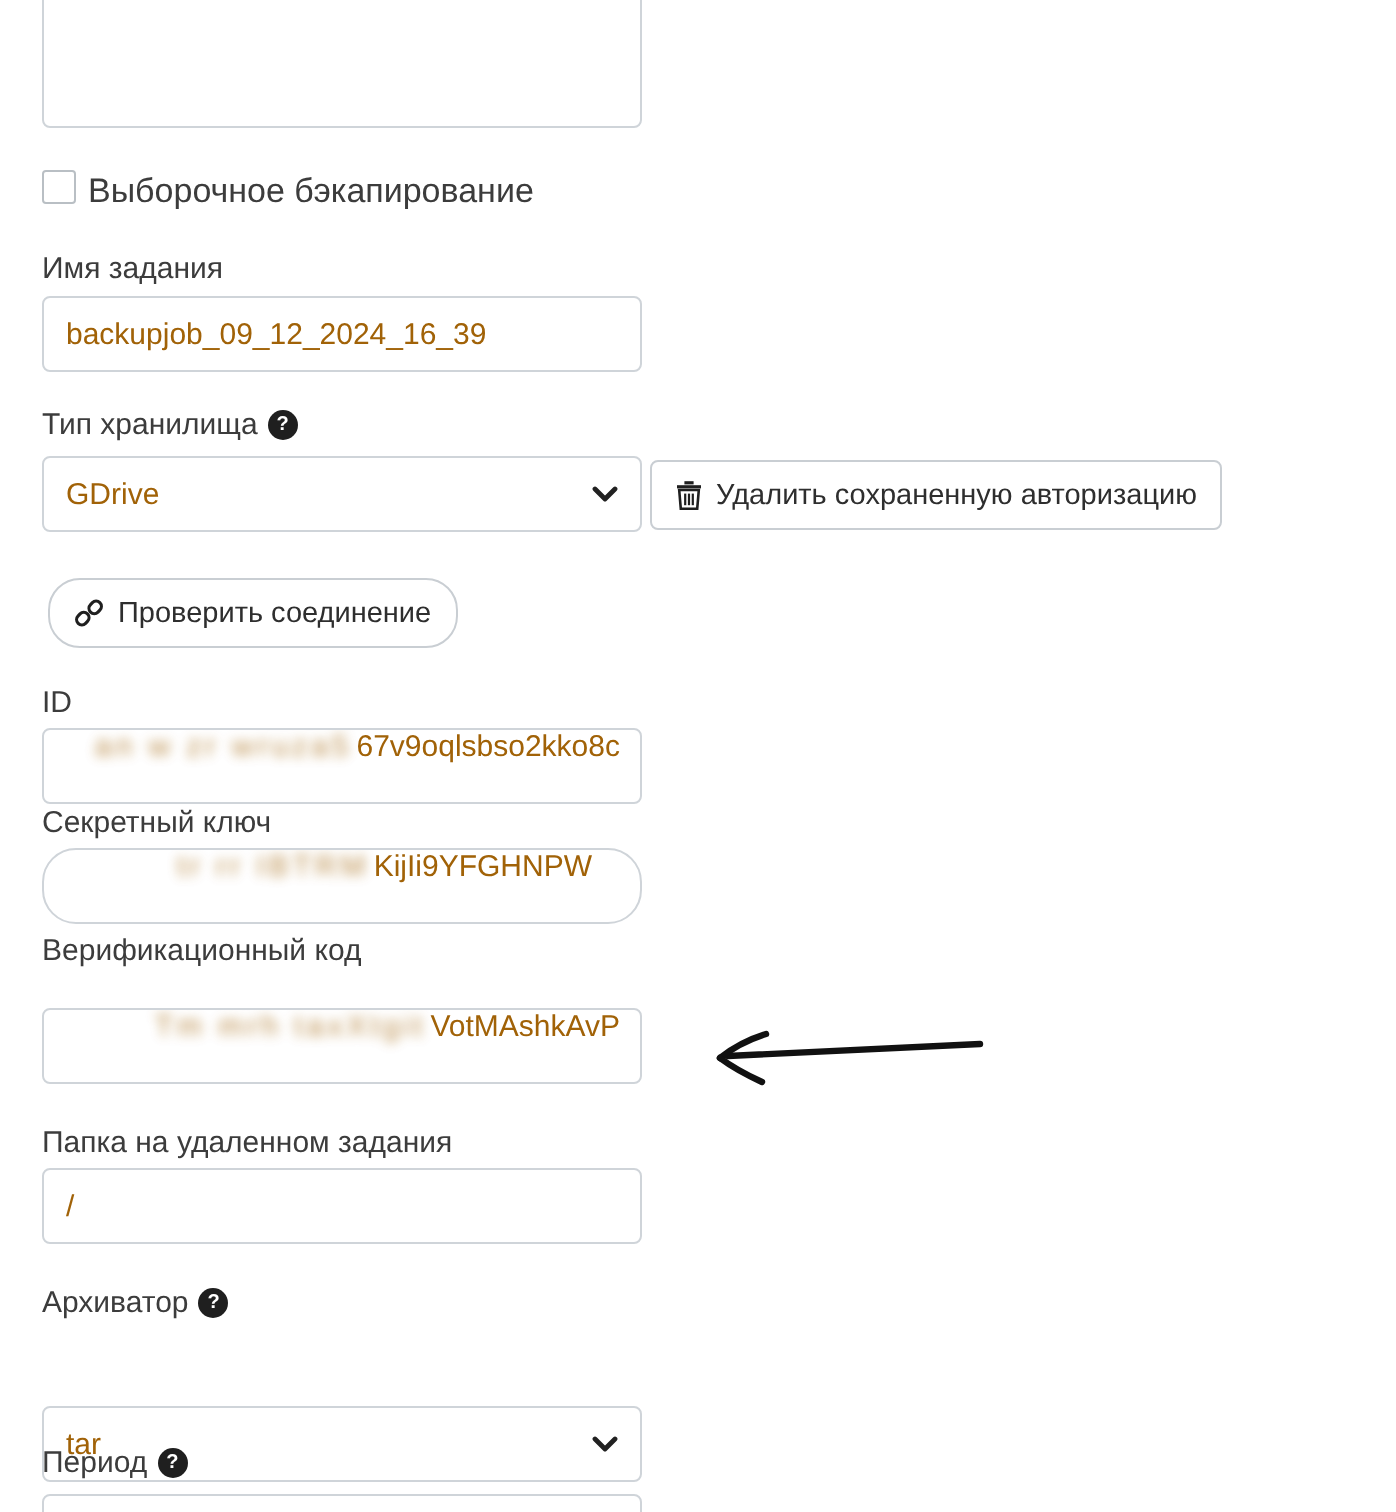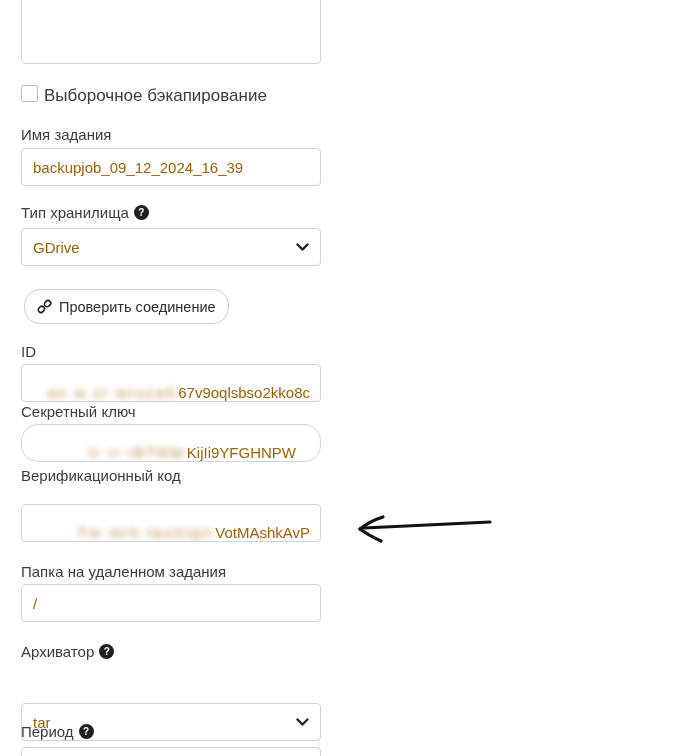--- a/index.html
+++ b/index.html
@@ -25,21 +25,21 @@
     font-family:"Liberation Sans","DejaVu Sans",sans-serif;
   }
   .text-input { height:38px; padding:0 11px; outline:none; }
   .textarea-box { height:105px; resize:none; padding:8px 11px; outline:none; }
   .select-box {
     height:38px; display:flex; align-items:center;
     padding:0 34px 0 11px; cursor:pointer; position:relative;
   }
   .select-box .chevron { position:absolute; right:11px; top:14px; }
   .fake-input {
-    height:38px; display:flex; align-items:flex-end; justify-content:flex-end;
+    height:38px; display:flex; align-items:flex-start; justify-content:flex-end;
     padding:0 10px; overflow:hidden; white-space:nowrap;
   }
   .fake-input .redacted {
     filter:blur(3px); opacity:.75; letter-spacing:2px; margin-right:2px;
     user-select:none;
   }
   .btn {
     display:inline-flex; align-items:center; gap:7px;
     height:35px; padding:0 12px;
     background:#ffffff; border:1px solid #c9ced3; border-radius:4px;
@@ -70,20 +70,31 @@
     <span>Тип хранилища</span>
     <span class="help-icon">?</span>
   </div>
   <div class="select-box abs" style="left:21px; top:228px;">
     <span>GDrive</span>
     <svg class="chevron" width="13" height="9" viewBox="0 0 13 9">
       <polyline points="1.5,1.5 6.5,6.5 11.5,1.5" fill="none" stroke="#212121" stroke-width="2.4" stroke-linecap="round" stroke-linejoin="round"></polyline>
     </svg>
   </div>
 
+  <button class="btn abs" style="left:325px; top:230px;">
+    <svg width="13" height="15" viewBox="0 0 13 15">
+      <rect x="0.5" y="2.6" width="12" height="1.6" fill="#1f1f1f"></rect>
+      <rect x="4.2" y="0.6" width="4.6" height="1.6" fill="#1f1f1f"></rect>
+      <path d="M1.6 5 h9.8 l-0.8 9.4 h-8.2 Z" fill="none" stroke="#1f1f1f" stroke-width="1.3"></path>
+      <line x1="4.6" y1="6.8" x2="4.6" y2="12.6" stroke="#1f1f1f" stroke-width="1.1"></line>
+      <line x1="6.5" y1="6.8" x2="6.5" y2="12.6" stroke="#1f1f1f" stroke-width="1.1"></line>
+      <line x1="8.4" y1="6.8" x2="8.4" y2="12.6" stroke="#1f1f1f" stroke-width="1.1"></line>
+    </svg>
+    <span>Удалить сохраненную авторизацию</span>
+  </button>
 
   <button class="btn abs" style="left:24px; top:289px;border-radius:16px;">
     <svg width="15" height="15" viewBox="0 0 16 16">
       <g fill="none" stroke="#1f1f1f" stroke-width="1.7">
         <rect x="1.2" y="8.2" width="7" height="5.6" rx="2.8" transform="rotate(-45 4.7 11)"></rect>
         <rect x="7.8" y="2.2" width="7" height="5.6" rx="2.8" transform="rotate(-45 11.3 5)"></rect>
       </g>
     </svg>
     <span>Проверить соединение</span>
   </button>

